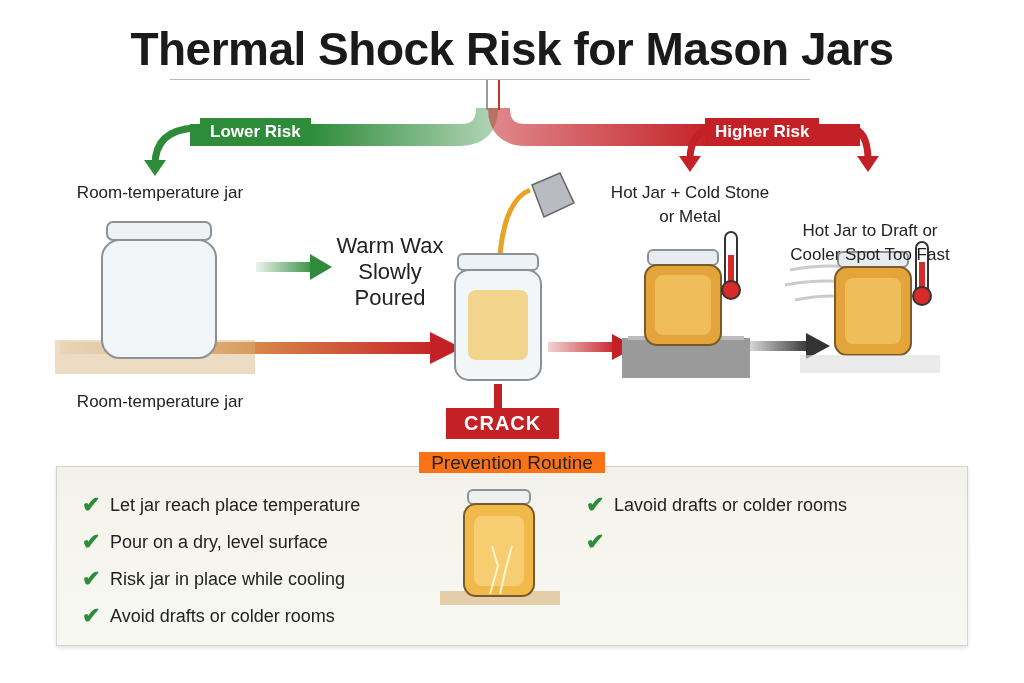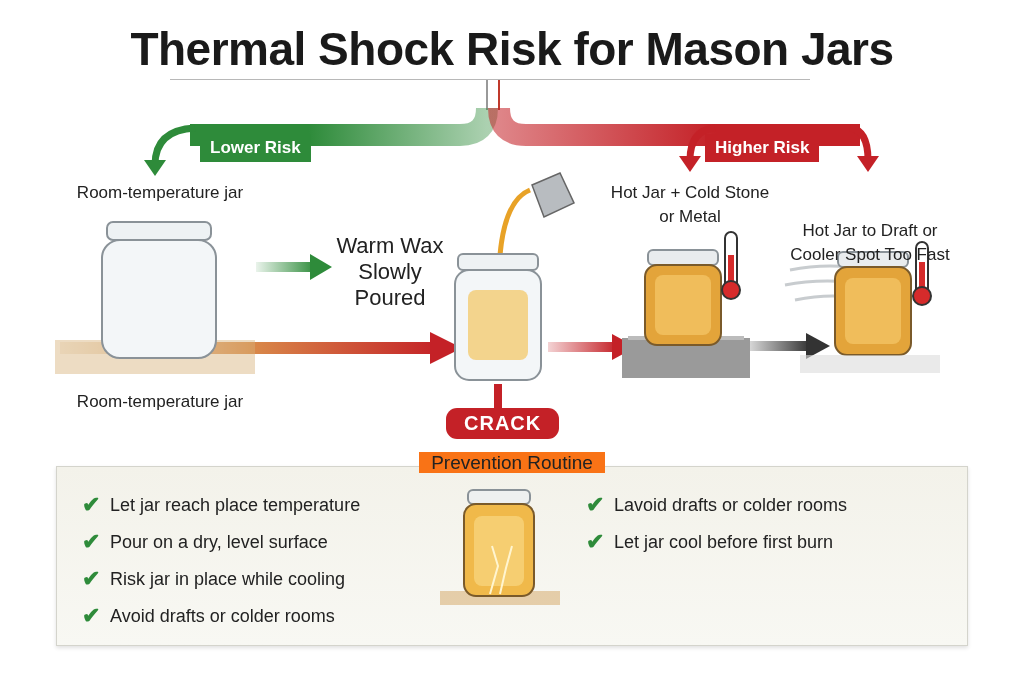--- a/index.html
+++ b/index.html
@@ -2,21 +2,21 @@
 <html><head>
 <meta charset="utf-8">
 <style>
   html,body{margin:0;padding:0;}
   body{width:1024px;height:683px;background:#ffffff;position:relative;overflow:hidden;font-family:"Liberation Sans",sans-serif;color:#1e1e1e;}
   .abs{position:absolute;}
   .title{left:0;width:1024px;top:22px;text-align:center;font-size:46px;font-weight:bold;letter-spacing:-0.5px;color:#1a1a1a;}
   .rule{left:170px;top:79px;width:640px;height:1px;background:#b8b8b8;}
   .label{font-size:17px;color:#222;text-align:center;line-height:24px;}
   .big{font-size:22px;line-height:26px;text-align:center;color:#222;}
-  .badge{color:#fff;font-weight:bold;font-size:17px;padding:4px 10px;margin-top:16px;}
+  .badge{color:#fff;font-weight:bold;font-size:17px;padding:4px 10px;}
   .panel{left:56px;top:466px;width:910px;height:178px;background:linear-gradient(180deg,#f3f2ea,#f8f8f3);border:1px solid #d4d4cc;box-shadow:0 2px 4px rgba(0,0,0,0.12);}
   .ptitle{left:0;width:1024px;top:452px;text-align:center;}
   .ptitle span{background:#f97316;padding:0 12px;font-size:19px;color:#222;}
   .check{display:flex;align-items:center;font-size:18px;color:#222;height:30px;}
   .check .ck{color:#2e8b3a;font-size:22px;font-weight:bold;margin-right:8px;width:20px;}
   .crack{background:#c42127;color:#fff;font-weight:bold;font-size:20px;padding:4px 18px;letter-spacing:1px;}
 </style>
 </head>
 <body>
 
@@ -124,21 +124,21 @@
 
 <div class="abs label" style="left:50px;top:181px;width:220px;">Room-temperature jar</div>
 <div class="abs label" style="left:40px;top:390px;width:240px;">Room-temperature jar</div>
 
 <div class="abs big" style="left:320px;top:233px;width:140px;">
   <div>Warm Wax</div>
   <div>Slowly</div>
   <div>Poured</div>
 </div>
 
-<div class="abs crack" style="left:446px;top:408px;border-radius:11px;">CRACK</div>
+<div class="abs crack" style="left:446px;top:408px;">CRACK</div>
 
 <div class="abs label" style="left:590px;top:181px;width:200px;">
   <div>Hot Jar + Cold Stone</div>
   <div>or Metal</div>
 </div>
 <div class="abs label" style="left:780px;top:181px;width:180px;margin-top:38px;">
   <div>Hot Jar to Draft or</div>
   <div>Cooler Spot Too Fast</div>
 </div>
 
@@ -172,15 +172,14 @@
   <path d="M50 108 L58 80 L52 60 M60 108 L66 82 L72 60" stroke="#fff5d0" stroke-width="2" fill="none"></path>
 </svg>
 
 <div class="abs" style="left:586px;top:490px;">
   <div class="check" style="margin-bottom:7px;">
       <span class="ck">✔</span>
       <span>Lavoid drafts or colder rooms</span>
     </div>
   <div class="check">
       <span class="ck">✔</span>
-      <span>Let jar cool before first burn</span>
     </div>
 </div>
 
 </body></html>

